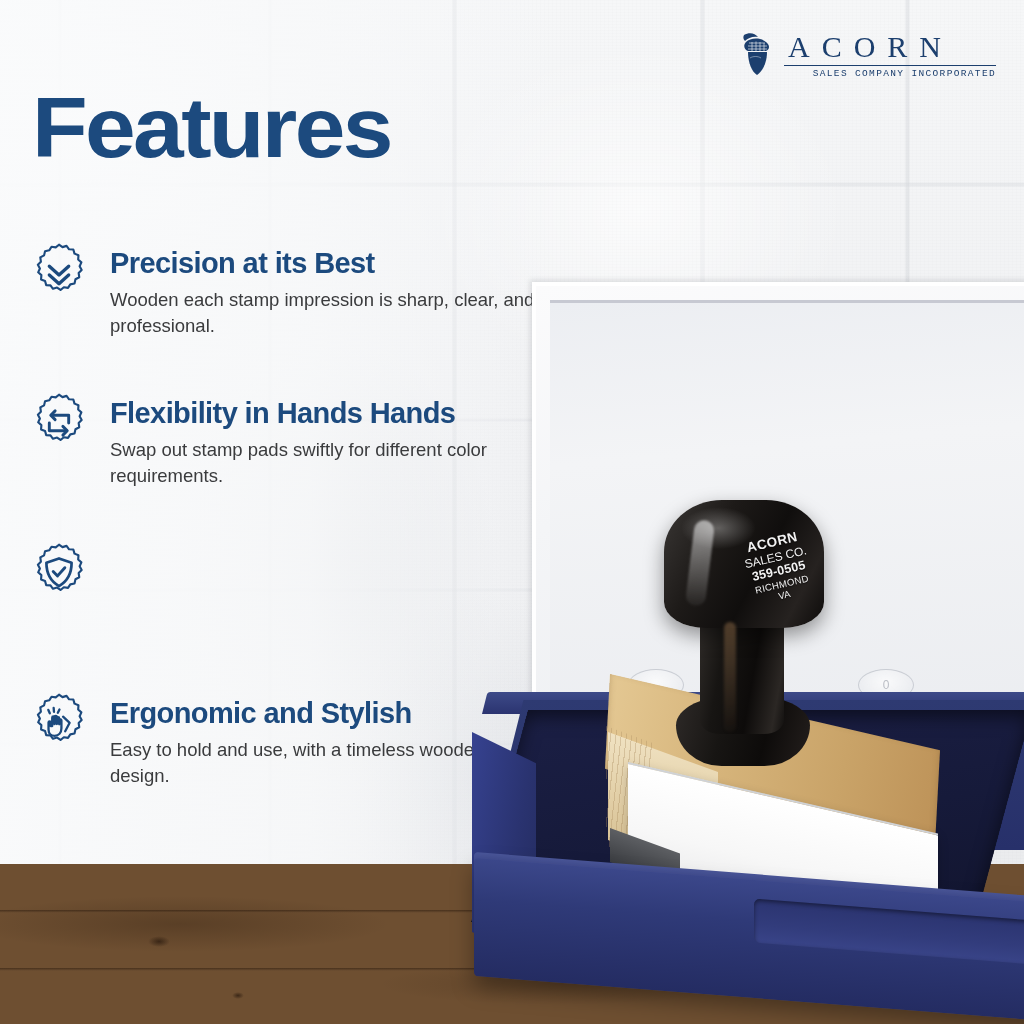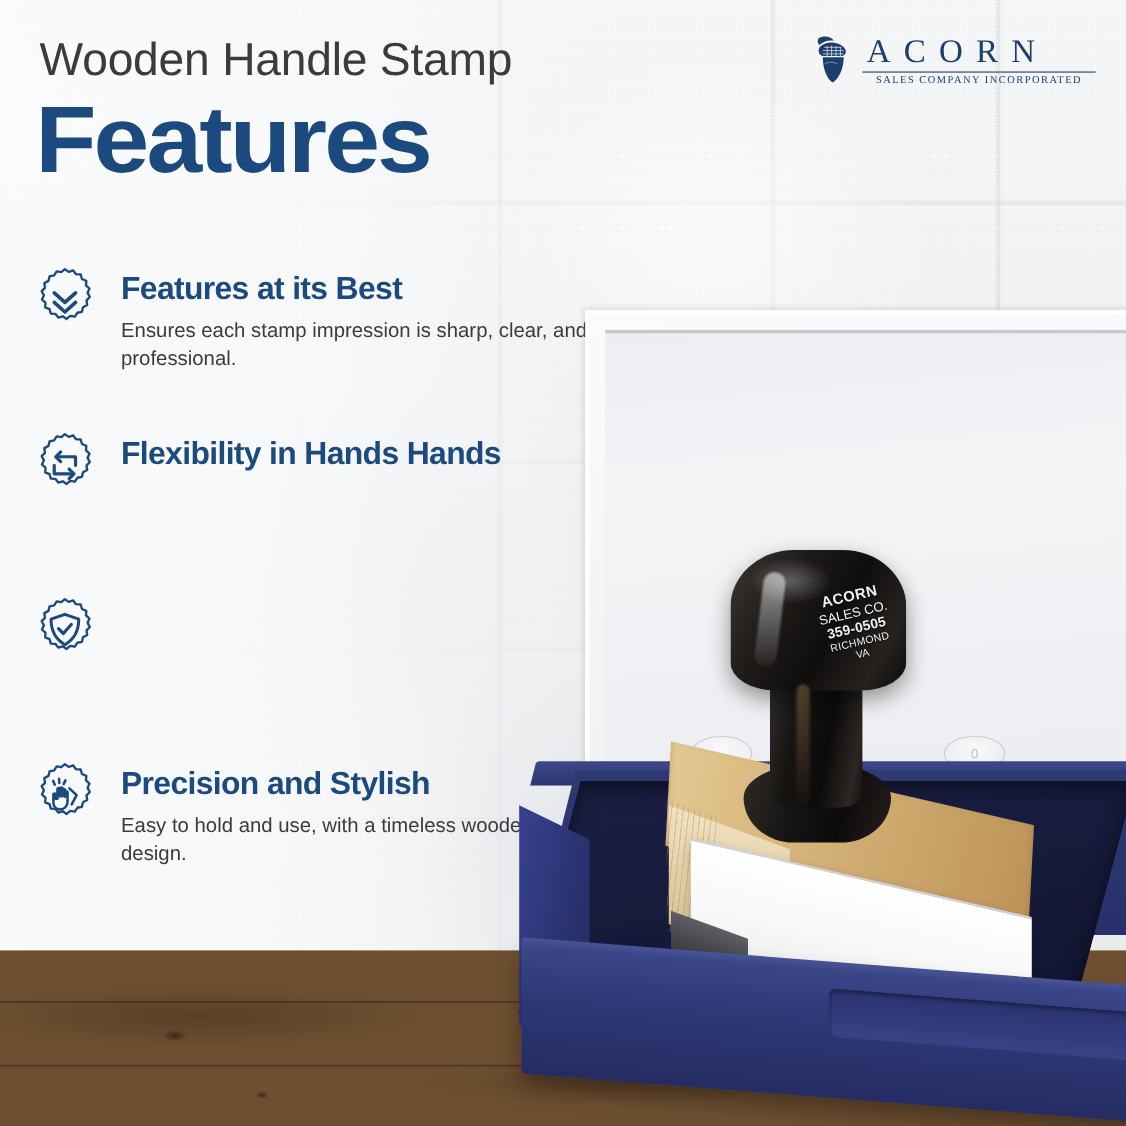--- a/index.html
+++ b/index.html
@@ -117,23 +117,23 @@
   }
   .logo-mark { width: 40px; height: 46px; flex: 0 0 auto; }
   .logo-text { display: flex; flex-direction: column; line-height: 1; }
   .logo-word {
     font-family: "Liberation Serif", serif;
     font-size: 30px; font-weight: 400; color: #1c3f6e;
     letter-spacing: 12px; padding-left: 4px;
   }
   .logo-rule { height: 1px; background: #1c3f6e; margin: 3px 0 3px 0; width: 212px; }
   .logo-tag {
-    font-family: Liberation Serif, serif;
+    font-family: Liberation Mono, monospace;
     font-size: 9.5px; color: #1c3f6e; letter-spacing: 1.35px;
-    white-space: nowrap; text-align: center; width: 212px;
+    white-space: nowrap; text-align: right; width: 212px;
   }
 
   
   .features { position: absolute; left: 26px; top: 236px; width: 560px; }
   .feature { position: relative; min-height: 150px; }
   .feature .badge { position: absolute; left: 2px; top: 6px; width: 62px; height: 62px; }
   .feature .f-title {
     margin: 0 0 0 84px; font-size: 29px; font-weight: 700;
     color: #1c4a7e; letter-spacing: -0.6px; line-height: 1.05;
     padding-top: 12px; white-space: nowrap;
@@ -302,21 +302,20 @@
   <div class="bg-left-wash"></div>
 
   <div class="wood">
     <div class="wood-grain-overlay"></div>
     <div class="wood-seam s1"></div>
     <div class="wood-seam s2"></div>
     <div class="wood-knot" style="left:148px; top:72px;"></div>
     <div class="wood-knot" style="left:232px; top:128px; width:12px; height:7px;"></div>
   </div>
 
-  <div class="title-sub">Wooden Handle Stamp</div>
   <div class="title-main">Features</div>
 
   <div class="logo">
     <svg class="logo-mark" viewBox="0 0 40 46">
       <g fill="#1c3f6e">
         <path d="M8 3 C13 0 19 1 22 5 C17 4 12 6 9 9 C7 7 7 5 8 3 Z"></path>
         <path d="M10 10 C14 6 24 5 30 10 C34 13 34 17 30 19 L12 19 C8 18 7 13 10 10 Z"></path>
         <path d="M12 20 L31 20 C31 31 26 40 21 43 C16 40 12 31 12 20 Z"></path>
       </g>
       <g stroke="#ffffff" stroke-width="0.7" opacity="0.85" fill="none">
@@ -333,33 +332,34 @@
   </div>
 
   <div class="features">
 
     <div class="feature">
       <svg class="badge" viewBox="0 0 64 64">
         <path d="M32 2.8 l3.6 2.5 4.2-1.3 2.6 3.5 4.4 0.3 1.2 4.2 4.1 1.7 -0.3 4.4 3.3 2.9 -1.8 4 2.1 3.9 -3.1 3.1 0.6 4.4 -3.9 2.1 -1 4.3 -4.3 0.9 -2.4 3.7 -4.3-0.7 -3.4 2.8 -3.6-2.5 -4.2 1.3 -2.6-3.5 -4.4-0.3 -1.2-4.2 -4.1-1.7 0.3-4.4 -3.3-2.9 1.8-4 -2.1-3.9 3.1-3.1 -0.6-4.4 3.9-2.1 1-4.3 4.3-0.9 2.4-3.7 4.3 0.7 Z" fill="none" stroke="#1c4a7e" stroke-width="2.2" stroke-linejoin="round"></path>
         <polyline points="22,25 32,34 42,25" fill="none" stroke="#1c4a7e" stroke-width="3.4" stroke-linecap="round" stroke-linejoin="round"></polyline>
         <polyline points="22,34 32,43 42,34" fill="none" stroke="#1c4a7e" stroke-width="3.4" stroke-linecap="round" stroke-linejoin="round"></polyline>
       </svg>
-      <h2 class="f-title">Features at its Best</h2>
-      <p class="f-body">Ensures each stamp impression is sharp, clear, and professional.</p>
+      <h2 class="f-title">Precision at its Best</h2>
+      <p class="f-body">Wooden each stamp impression is sharp, clear, and professional.</p>
     </div>
 
     <div class="feature">
       <svg class="badge" viewBox="0 0 64 64">
         <path d="M32 2.8 l3.6 2.5 4.2-1.3 2.6 3.5 4.4 0.3 1.2 4.2 4.1 1.7 -0.3 4.4 3.3 2.9 -1.8 4 2.1 3.9 -3.1 3.1 0.6 4.4 -3.9 2.1 -1 4.3 -4.3 0.9 -2.4 3.7 -4.3-0.7 -3.4 2.8 -3.6-2.5 -4.2 1.3 -2.6-3.5 -4.4-0.3 -1.2-4.2 -4.1-1.7 0.3-4.4 -3.3-2.9 1.8-4 -2.1-3.9 3.1-3.1 -0.6-4.4 3.9-2.1 1-4.3 4.3-0.9 2.4-3.7 4.3 0.7 Z" fill="none" stroke="#1c4a7e" stroke-width="2.2" stroke-linejoin="round"></path>
         <path d="M24 24 L42 24 L42 32" fill="none" stroke="#1c4a7e" stroke-width="3" stroke-linecap="round" stroke-linejoin="round"></path>
         <polyline points="28,19.5 23.5,24 28,28.5" fill="none" stroke="#1c4a7e" stroke-width="3" stroke-linecap="round" stroke-linejoin="round"></polyline>
         <path d="M40 40 L22 40 L22 32" fill="none" stroke="#1c4a7e" stroke-width="3" stroke-linecap="round" stroke-linejoin="round"></path>
         <polyline points="36,35.5 40.5,40 36,44.5" fill="none" stroke="#1c4a7e" stroke-width="3" stroke-linecap="round" stroke-linejoin="round"></polyline>
       </svg>
       <h2 class="f-title">Flexibility in Hands Hands</h2>
+      <p class="f-body">Swap out stamp pads swiftly for different color requirements.</p>
     </div>
 
     <div class="feature">
       <svg class="badge" viewBox="0 0 64 64">
         <path d="M32 2.8 l3.6 2.5 4.2-1.3 2.6 3.5 4.4 0.3 1.2 4.2 4.1 1.7 -0.3 4.4 3.3 2.9 -1.8 4 2.1 3.9 -3.1 3.1 0.6 4.4 -3.9 2.1 -1 4.3 -4.3 0.9 -2.4 3.7 -4.3-0.7 -3.4 2.8 -3.6-2.5 -4.2 1.3 -2.6-3.5 -4.4-0.3 -1.2-4.2 -4.1-1.7 0.3-4.4 -3.3-2.9 1.8-4 -2.1-3.9 3.1-3.1 -0.6-4.4 3.9-2.1 1-4.3 4.3-0.9 2.4-3.7 4.3 0.7 Z" fill="none" stroke="#1c4a7e" stroke-width="2.2" stroke-linejoin="round"></path>
         <path d="M32 17 L45 21.5 C45 33 40 41 32 45.5 C24 41 19 33 19 21.5 Z" fill="none" stroke="#1c4a7e" stroke-width="2.8" stroke-linejoin="round"></path>
         <polyline points="26,30.5 30.5,35 38,26.5" fill="none" stroke="#1c4a7e" stroke-width="3" stroke-linecap="round" stroke-linejoin="round"></polyline>
       </svg>
     </div>
 
@@ -367,21 +367,21 @@
       <svg class="badge" viewBox="0 0 64 64">
         <path d="M32 2.8 l3.6 2.5 4.2-1.3 2.6 3.5 4.4 0.3 1.2 4.2 4.1 1.7 -0.3 4.4 3.3 2.9 -1.8 4 2.1 3.9 -3.1 3.1 0.6 4.4 -3.9 2.1 -1 4.3 -4.3 0.9 -2.4 3.7 -4.3-0.7 -3.4 2.8 -3.6-2.5 -4.2 1.3 -2.6-3.5 -4.4-0.3 -1.2-4.2 -4.1-1.7 0.3-4.4 -3.3-2.9 1.8-4 -2.1-3.9 3.1-3.1 -0.6-4.4 3.9-2.1 1-4.3 4.3-0.9 2.4-3.7 4.3 0.7 Z" fill="none" stroke="#1c4a7e" stroke-width="2.2" stroke-linejoin="round"></path>
         <g stroke="#1c4a7e" stroke-width="2.4" stroke-linecap="round" fill="none">
           <path d="M21 18.5 L22.5 22"></path>
           <path d="M26.5 16.5 L26.8 20.4"></path>
           <path d="M32.5 18 L30.8 21.5"></path>
         </g>
         <path d="M25 26.5 C25 24.8 27.4 24.8 27.4 26.5 L27.4 33.2 L27.4 26 C27.4 24.3 29.8 24.3 29.8 26 L29.8 33 L29.8 27.3 C29.8 25.6 32.2 25.6 32.2 27.3 L32.2 33.4 L32.2 29.4 C32.2 27.8 34.5 27.8 34.5 29.4 L34.5 37.5 C34.5 42.2 31.5 45.2 27.4 45.2 C23.6 45.2 21.2 42.6 21.2 38.6 L21.2 31.6 C21.2 30 23.4 30 23.4 31.6 L23.4 35.2 L25 35.2 Z" fill="none" stroke="#1c4a7e" stroke-width="2.4" stroke-linejoin="round"></path>
         <path d="M36.2 25.5 L43 31.8 L38.4 40.5" fill="none" stroke="#1c4a7e" stroke-width="2.4" stroke-linecap="round" stroke-linejoin="round"></path>
       </svg>
-      <h2 class="f-title">Precision and Stylish</h2>
+      <h2 class="f-title">Ergonomic and Stylish</h2>
       <p class="f-body">Easy to hold and use, with a timeless wooden design.</p>
     </div>
 
   </div>
 
   <div class="product">
 
     <div class="box-lid">
       <div class="box-lid-inner">
         <div class="lid-emboss e1"></div>

